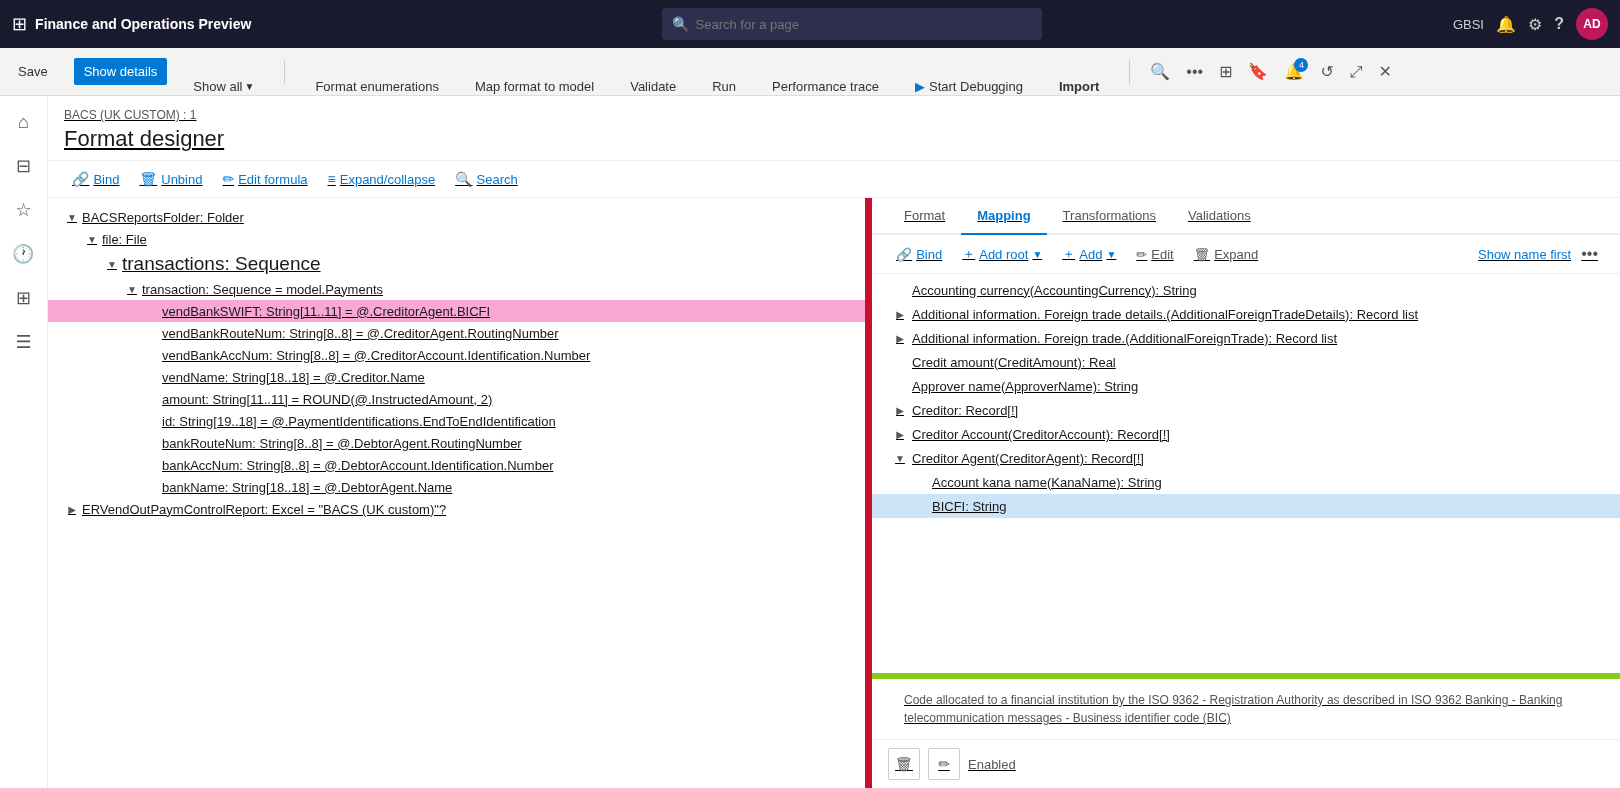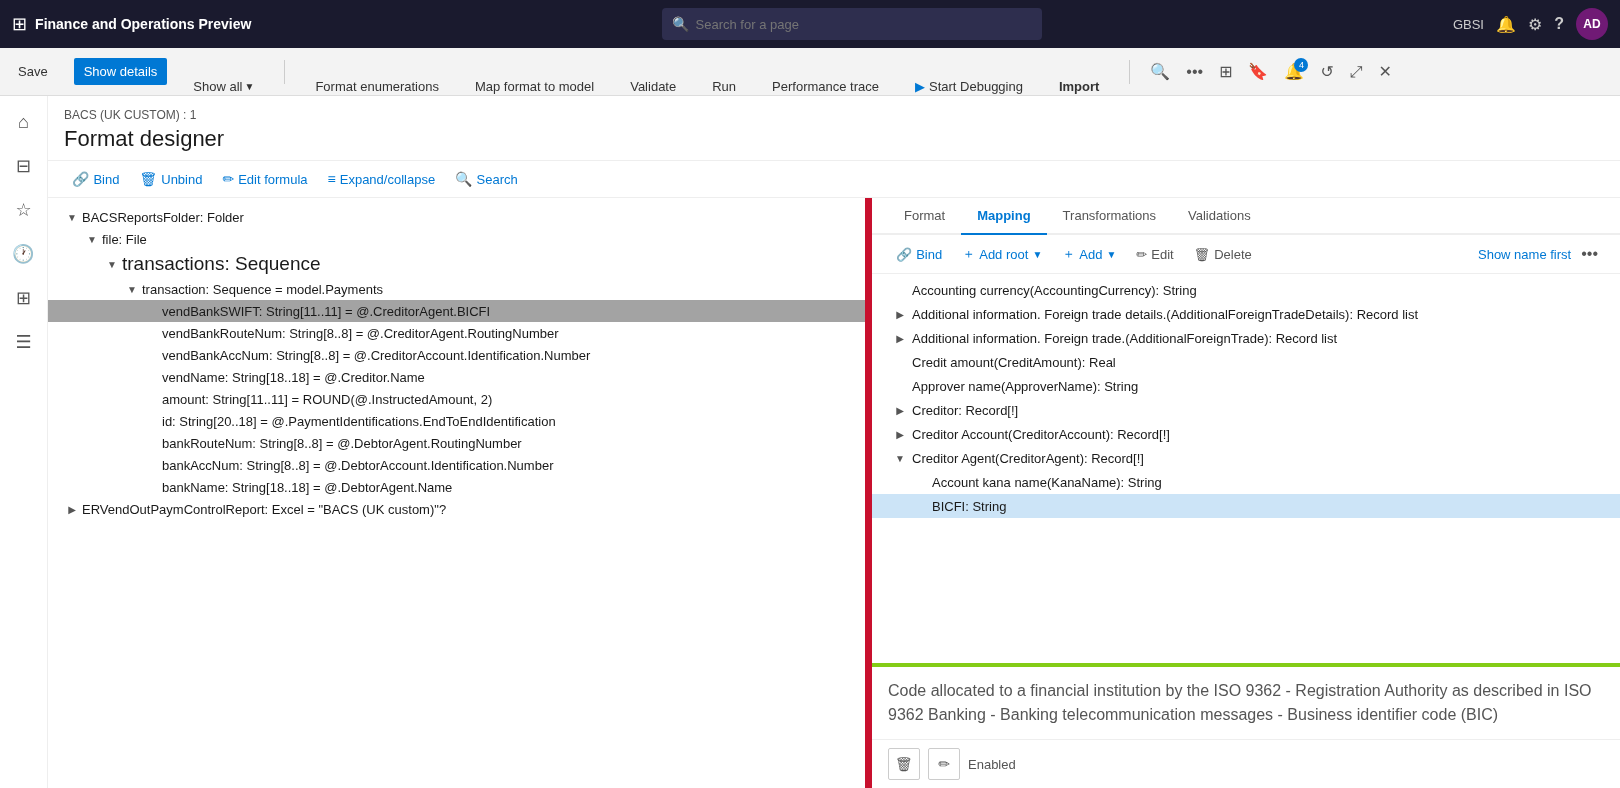--- a/index.html
+++ b/index.html
@@ -50,21 +50,21 @@
     }
     .top-nav-right .icon-btn {
       cursor: pointer;
       color: #ccc;
       font-size: 16px;
       display: flex;
       align-items: center;
     }
     .avatar {
       width: 32px; height: 32px;
-      background: #701a75;
+      background: #be185d;
       border-radius: 50%;
       display: flex; align-items: center; justify-content: center;
       color: #fff; font-size: 12px; font-weight: 700;
       cursor: pointer;
     }
     .waffle-icon { font-size: 18px; cursor: pointer; }
 
     
     .toolbar {
       background: #f3f3f3;
@@ -127,20 +127,21 @@
       cursor: pointer;
       border-radius: 4px;
     }
 
     
     .content-area {
       flex: 1;
       display: flex;
       flex-direction: column;
       overflow: hidden;
+      text-decoration: underline;
     }
 
     
     .page-header {
       padding: 12px 16px 8px 16px;
       border-bottom: 1px solid #eee;
     }
     .breadcrumb {
       font-size: 12px;
       color: #555;
@@ -186,21 +187,21 @@
 
     .tree-item {
       display: flex;
       align-items: center;
       padding: 3px 8px;
       font-size: 13px;
       color: #1a1a1a;
       cursor: pointer;
       white-space: nowrap;
     }
-    .tree-item.selected { background: #a3a3a3; }
+    .tree-item.selected { background: #f9a8d4; }
     .tree-item .toggle {
       width: 16px; height: 16px;
       display: inline-flex; align-items: center; justify-content: center;
       font-size: 10px;
       color: #555;
       margin-right: 2px;
       cursor: pointer;
       flex-shrink: 0;
     }
     .tree-item .indent { display: inline-block; }
@@ -282,23 +283,23 @@
       width: 16px; height: 16px;
       display: inline-flex; align-items: center; justify-content: center;
       font-size: 10px; color: #555;
       margin-right: 4px;
       cursor: pointer;
       flex-shrink: 0;
     }
 
     
     .mapping-description {
-      border-top: 4px solid #84cc16;
-      padding: 12px 16px;
-      font-size: 16px;
+      border-top: 6px solid #84cc16;
+      padding: 12px 32px;
+      font-size: 12px;
       color: #555;
       line-height: 1.5;
     }
 
     .mapping-footer {
       display: flex;
       align-items: center;
       gap: 8px;
       padding: 8px 16px;
       border-top: 1px solid #eee;
@@ -469,21 +470,21 @@
               <span style="font-size: 13px;">vendName: String[18..18] = @.Creditor.Name</span>
             </div>
             <div class="tree-item">
               <span class="indent" style="width: 88px; display: inline-block;"></span>
               <span class="toggle"></span>
               <span style="font-size: 13px;">amount: String[11..11] = ROUND(@.InstructedAmount, 2)</span>
             </div>
             <div class="tree-item">
               <span class="indent" style="width: 88px; display: inline-block;"></span>
               <span class="toggle"></span>
-              <span style="font-size: 13px;">id: String[20..18] = @.PaymentIdentifications.EndToEndIdentification</span>
+              <span style="font-size: 13px;">id: String[19..18] = @.PaymentIdentifications.EndToEndIdentification</span>
             </div>
             <div class="tree-item">
               <span class="indent" style="width: 88px; display: inline-block;"></span>
               <span class="toggle"></span>
               <span style="font-size: 13px;">bankRouteNum: String[8..8] = @.DebtorAgent.RoutingNumber</span>
             </div>
             <div class="tree-item">
               <span class="indent" style="width: 88px; display: inline-block;"></span>
               <span class="toggle"></span>
               <span style="font-size: 13px;">bankAccNum: String[8..8] = @.DebtorAccount.Identification.Number</span>
@@ -526,21 +527,21 @@
             <span>＋</span>
             <span>Add</span>
             <span style="font-size:10px;">▼</span>
           </button>
           <button class="map-btn grey">
             <span>✏</span>
             <span>Edit</span>
           </button>
           <button class="map-btn grey">
             <span>🗑</span>
-            <span>Delete</span>
+            <span>Expand</span>
           </button>
           <span class="show-name-first" style="margin-left:auto;">Show name first</span>
           <span class="map-more">•••</span>
         </div>
 
         <div class="mapping-tree">
           <div id="mapping-container">
               <div class="map-item">
                 <span style="width: 4px; display: inline-block;"></span>
                 <span class="toggle"></span>

